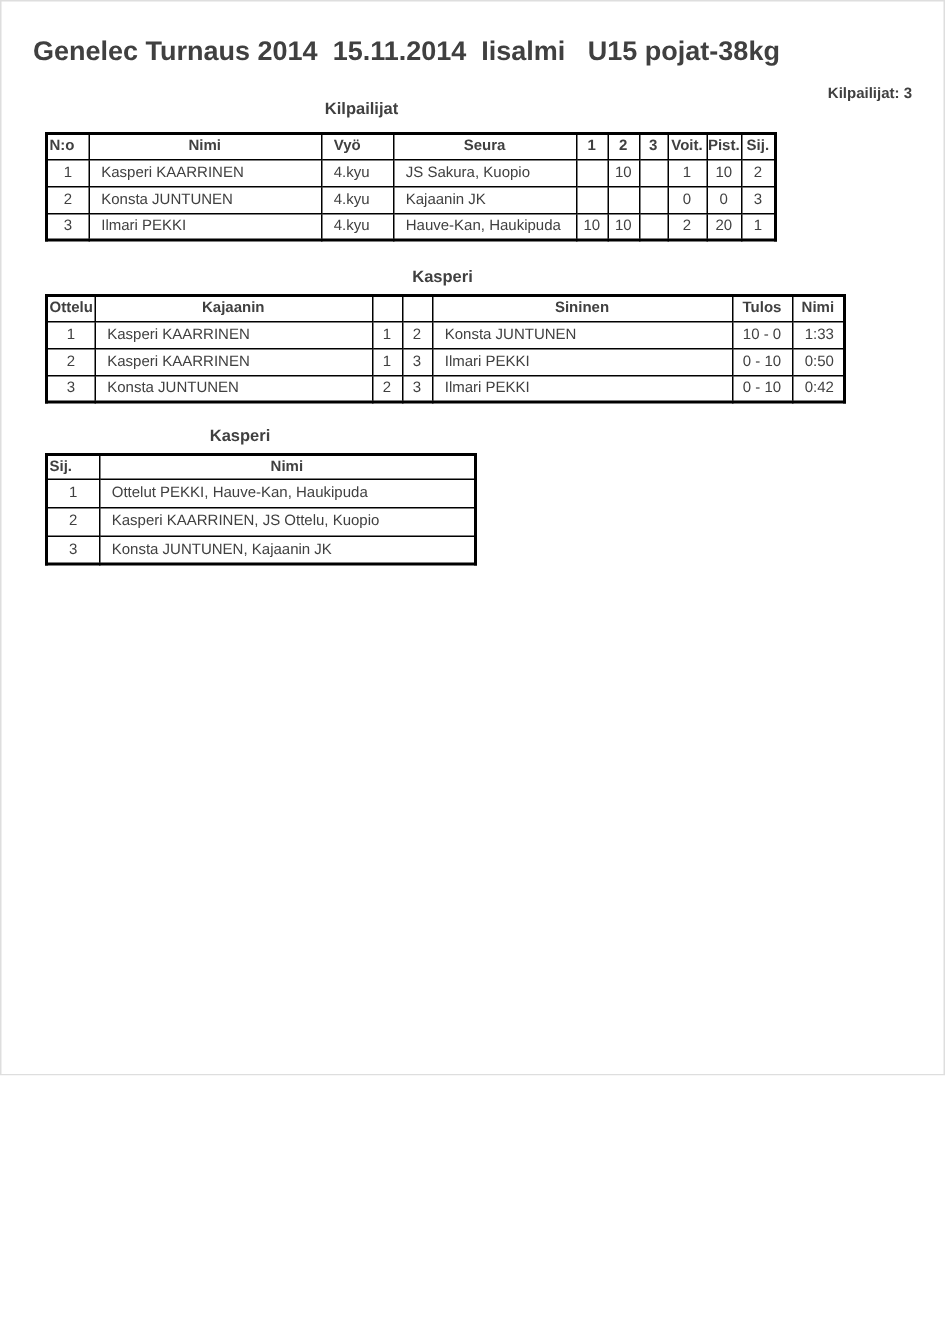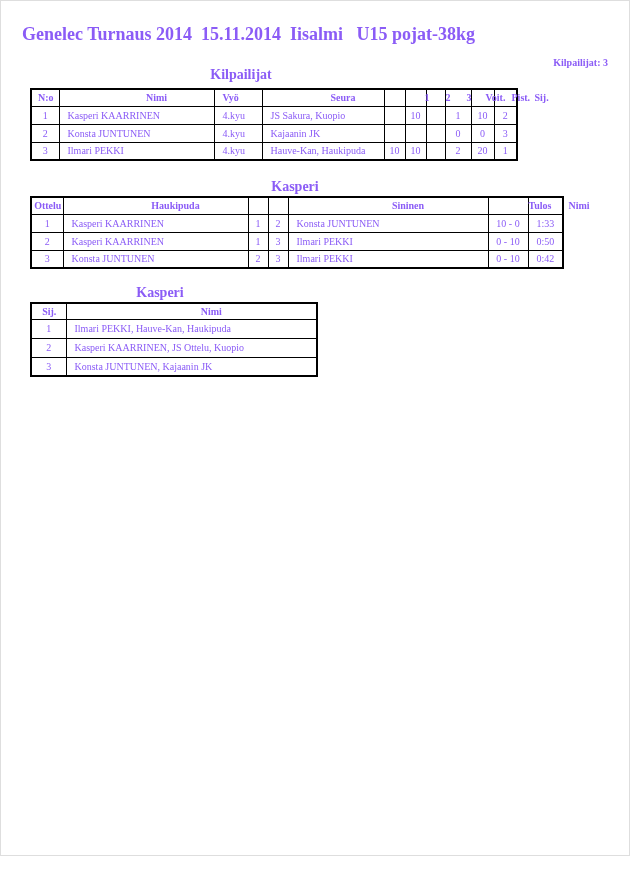--- a/index.html
+++ b/index.html
@@ -1,23 +1,23 @@
 <!DOCTYPE html>
 <html><head>
 <meta charset="utf-8">
 <style>
   * { margin: 0; padding: 0; box-sizing: border-box; }
   html, body { background: #ffffff; }
   .page {
     position: relative;
     width: 630px;
-    height: 856px;
+    height: 717px;
     background: #ffffff;
-    color: #8b5cf6;
-    font-family: Liberation Serif, serif;
+    color: #404040;
+    font-family: Liberation Sans, sans-serif;
     overflow: hidden;
     box-shadow: inset 0 0 0 1px #dedede;
   }
   .doc-title {
     position: absolute;
     left: 22px;
     top: 24px;
     font-size: 18px;
     font-weight: bold;
     white-space: pre;
@@ -26,21 +26,21 @@
     position: absolute;
     right: 22px;
     top: 57px;
     font-size: 10px;
     font-weight: bold;
     padding-left: 12px;
   }
   .section-heading {
     position: absolute;
     transform: translateX(-50%);
-    font-size: 14px;
+    font-size: 11px;
     font-weight: bold;
     white-space: nowrap;
     text-align: center;
   }
   #kilp-heading { left: 241px; top: 67px; }
   #ottelut-heading { left: 295px; top: 179px; }
   #tulokset-heading { left: 160px; top: 285px; }
 
   table {
     position: absolute;
@@ -55,25 +55,25 @@
   #tulokset-table { top: 302px; width: 286px; }
 
   th, td {
     border: 1px solid #000000;
     font-size: 10px;
     white-space: nowrap;
     vertical-align: middle;
     padding: 0;
     font-weight: normal;
   }
-  th { font-weight: bold; padding-left: 40px; }
+  th { font-weight: bold; }
 
   .l { text-align: left; padding-left: 8px; }
   .c { text-align: center; }
-  .t { text-align: center; padding-left: 1px; }
+  .t { text-align: left; padding-left: 1px; }
 
   #kilp-table thead tr, #ottelut-table thead tr { height: 17px; }
   #kilp-table tbody tr, #ottelut-table tbody tr { height: 18px; }
   #tulokset-table thead tr { height: 16px; }
   #tulokset-table tbody tr { height: 19px; }
 </style>
 </head>
 <body>
 
 <div class="page">
@@ -158,21 +158,21 @@
         <col style="width:185px">
         <col style="width:20px">
         <col style="width:20px">
       <col style="width:200px">
         <col style="width:40px">
         <col style="width:35px">
     </colgroup>
     <thead>
       <tr>
         <th class="t">Ottelu</th>
-        <th class="c">Haukipuda</th>
+        <th class="c">Kajaanin</th>
         <th class="c"></th>
         <th class="c"></th>
         <th class="c">Sininen</th>
         <th class="c">Tulos</th>
         <th class="c">Nimi</th>
       </tr>
     </thead>
     <tbody>
       <tr>
         <td class="c">1</td>
@@ -213,21 +213,21 @@
     </colgroup>
     <thead>
       <tr>
         <th class="t">Sij.</th>
         <th class="c">Nimi</th>
       </tr>
     </thead>
     <tbody>
       <tr>
         <td class="c">1</td>
-        <td class="l">Ilmari PEKKI, Hauve-Kan, Haukipuda</td>
+        <td class="l">Ottelut PEKKI, Hauve-Kan, Haukipuda</td>
       </tr>
       <tr>
         <td class="c">2</td>
         <td class="l">Kasperi KAARRINEN, JS Ottelu, Kuopio</td>
       </tr>
       <tr>
         <td class="c">3</td>
         <td class="l">Konsta JUNTUNEN, Kajaanin JK</td>
       </tr>
     </tbody>

